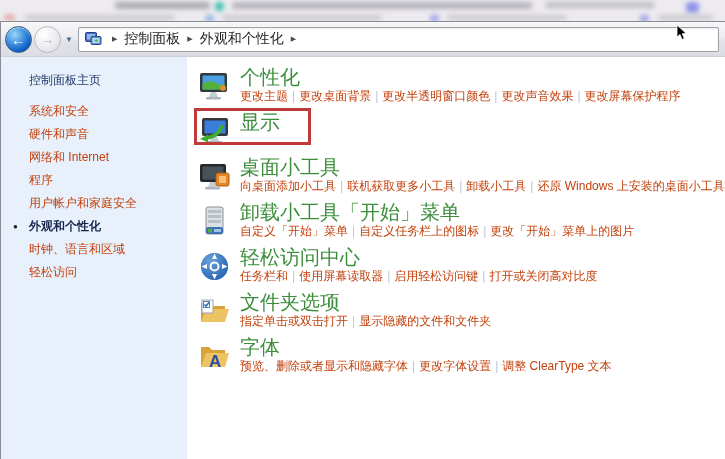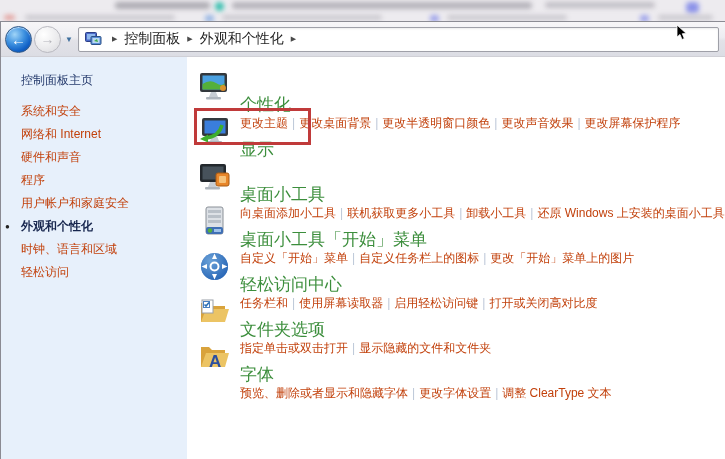--- a/index.html
+++ b/index.html
@@ -19,33 +19,33 @@
   .back{background:radial-gradient(circle at 35% 30%,#9fd4f7 0%,#3f92e0 40%,#1060c6 70%,#0a3f92 100%);border:1px solid #335a88;color:#fff;font-size:15px;font-weight:bold;cursor:pointer;box-shadow:inset 0 1px 1px rgba(255,255,255,.6);}
   .fwd{background:radial-gradient(circle at 35% 30%,#ffffff 0%,#ececee 55%,#d8d8dc 100%);border:1px solid #b9b9c0;color:#b5b5bb;font-size:14px;font-weight:bold;margin-left:2px;}
   .drop-arrow{font-size:8px;color:#3f6f9e;margin:0 5px 0 4px;}
   .addressbar{flex:1;height:25px;background:#fff;border:1px solid #9fa0a8;border-radius:2px;display:flex;align-items:center;padding:0 6px;overflow:hidden;box-shadow:inset 0 1px 2px rgba(0,0,0,.08);}
   .addr-icon{width:18px;height:14px;flex:0 0 auto;margin-right:2px;}
   .crumb-sep{font-size:7px;color:#4a4a4a;margin:0 7px;}
   .crumb{font-size:14px;color:#1e1e1e;white-space:nowrap;cursor:pointer;}
 
   
   .body{display:flex;height:402px;}
-  .sidebar{width:186px;background:#e7f0fb;padding:12px 0 0 20px;flex:0 0 auto;}
+  .sidebar{width:186px;background:#e7f0fb;padding:12px 0 0 28px;flex:0 0 auto;}
   .sb-home{font-size:12px;color:#24396b;line-height:23px;margin-bottom:8px;cursor:pointer;}
   .sb-item{position:relative;font-size:12px;color:#c2410c;line-height:23px;white-space:nowrap;cursor:pointer;}
   .sb-item.active{font-weight:bold;color:#16254d;}
   .sb-item .bullet{position:absolute;left:-16px;top:0;font-size:8px;color:#222;display:none;}
   .sb-item.active .bullet{display:inline;}
 
   .content{flex:1;padding:11px 0 0 11px;background:#fff;}
   .row{position:relative;display:flex;height:45px;}
   .cat-icon{width:33px;height:33px;flex:0 0 auto;margin-top:2px;}
   .cat-icon svg{width:33px;height:33px;display:block;}
   .cat-text{margin-left:9px;padding-top:0;}
-  .cat-title{font-size:17px;color:#3c8e3c;line-height:19px;white-space:nowrap;cursor:pointer;margin-top:27px;}
+  .cat-title{font-size:20px;color:#3c8e3c;line-height:19px;white-space:nowrap;cursor:pointer;}
   .cat-links{font-size:12px;line-height:17px;white-space:nowrap;margin-top:1px;}
   .task-link{color:#c2410c;cursor:pointer;}
   .sep{color:#bcc7d8;margin:0 4px;}
   .highlight-box{position:absolute;left:-4px;top:-5px;width:117px;height:37px;border:3px solid #c03a3a;display:none;pointer-events:none;}
   .row.highlighted .highlight-box{display:block;}
 
   
   .cursor{position:absolute;left:676px;top:25px;width:13px;height:16px;}
 </style>
 </head>
@@ -90,23 +90,23 @@
         <span class="crumb-sep">▶</span>
       </div>
     </div>
 
     <div class="body">
       <div class="sidebar">
         <div class="sb-home">控制面板主页</div>
         <div id="sb-list">
   <div class="sb-item"><span class="sb-label">系统和安全</span></div>
 
+  <div class="sb-item"><span class="sb-label">硬件和声音</span></div>
+
   <div class="sb-item"><span class="sb-label">网络和 Internet</span></div>
-
-  <div class="sb-item"><span class="sb-label">硬件和声音</span></div>
 
   <div class="sb-item"><span class="sb-label">程序</span></div>
 
   <div class="sb-item"><span class="sb-label">用户帐户和家庭安全</span></div>
 
   <div class="sb-item active"><span class="bullet">●</span><span class="sb-label">外观和个性化</span></div>
 
   <div class="sb-item"><span class="sb-label">时钟、语言和区域</span></div>
 
   <div class="sb-item"><span class="sb-label">轻松访问</span></div>
@@ -173,21 +173,21 @@
                 <rect x="8" y="2" width="17" height="27" rx="2" fill="#dde1e6" stroke="#8a9097"></rect>
                 <rect x="10" y="5" width="13" height="3" fill="#b9c0c8"></rect>
                 <rect x="10" y="10" width="13" height="3" fill="#b9c0c8"></rect>
                 <rect x="10" y="15" width="13" height="3" fill="#b9c0c8"></rect>
                 <rect x="8" y="22" width="17" height="7" rx="2" fill="#3f6fb5"></rect>
                 <circle cx="12" cy="25.5" r="2.2" fill="#54b03a"></circle>
                 <rect x="16" y="24" width="7" height="3" fill="#9fc2ea"></rect>
               </svg>
             </div>
     <div class="cat-text">
-      <div class="cat-title">桌面小工具「开始」菜单</div>
+      <div class="cat-title">卸载小工具「开始」菜单</div>
       <div class="cat-links"><span class="task-link">自定义「开始」菜单</span><span class="sep">|</span><span class="task-link">自定义任务栏上的图标</span><span class="sep">|</span><span class="task-link">更改「开始」菜单上的图片</span></div>
     </div>
   </div>
 
   <div class="row">
 
     <div class="cat-icon">
               <svg viewBox="0 0 33 33">
                 <circle cx="16.5" cy="16.5" r="13.5" fill="#1b5bb0"></circle>
                 <circle cx="16.5" cy="16.5" r="13.5" fill="url(#g1)" opacity="0.6"></circle>

